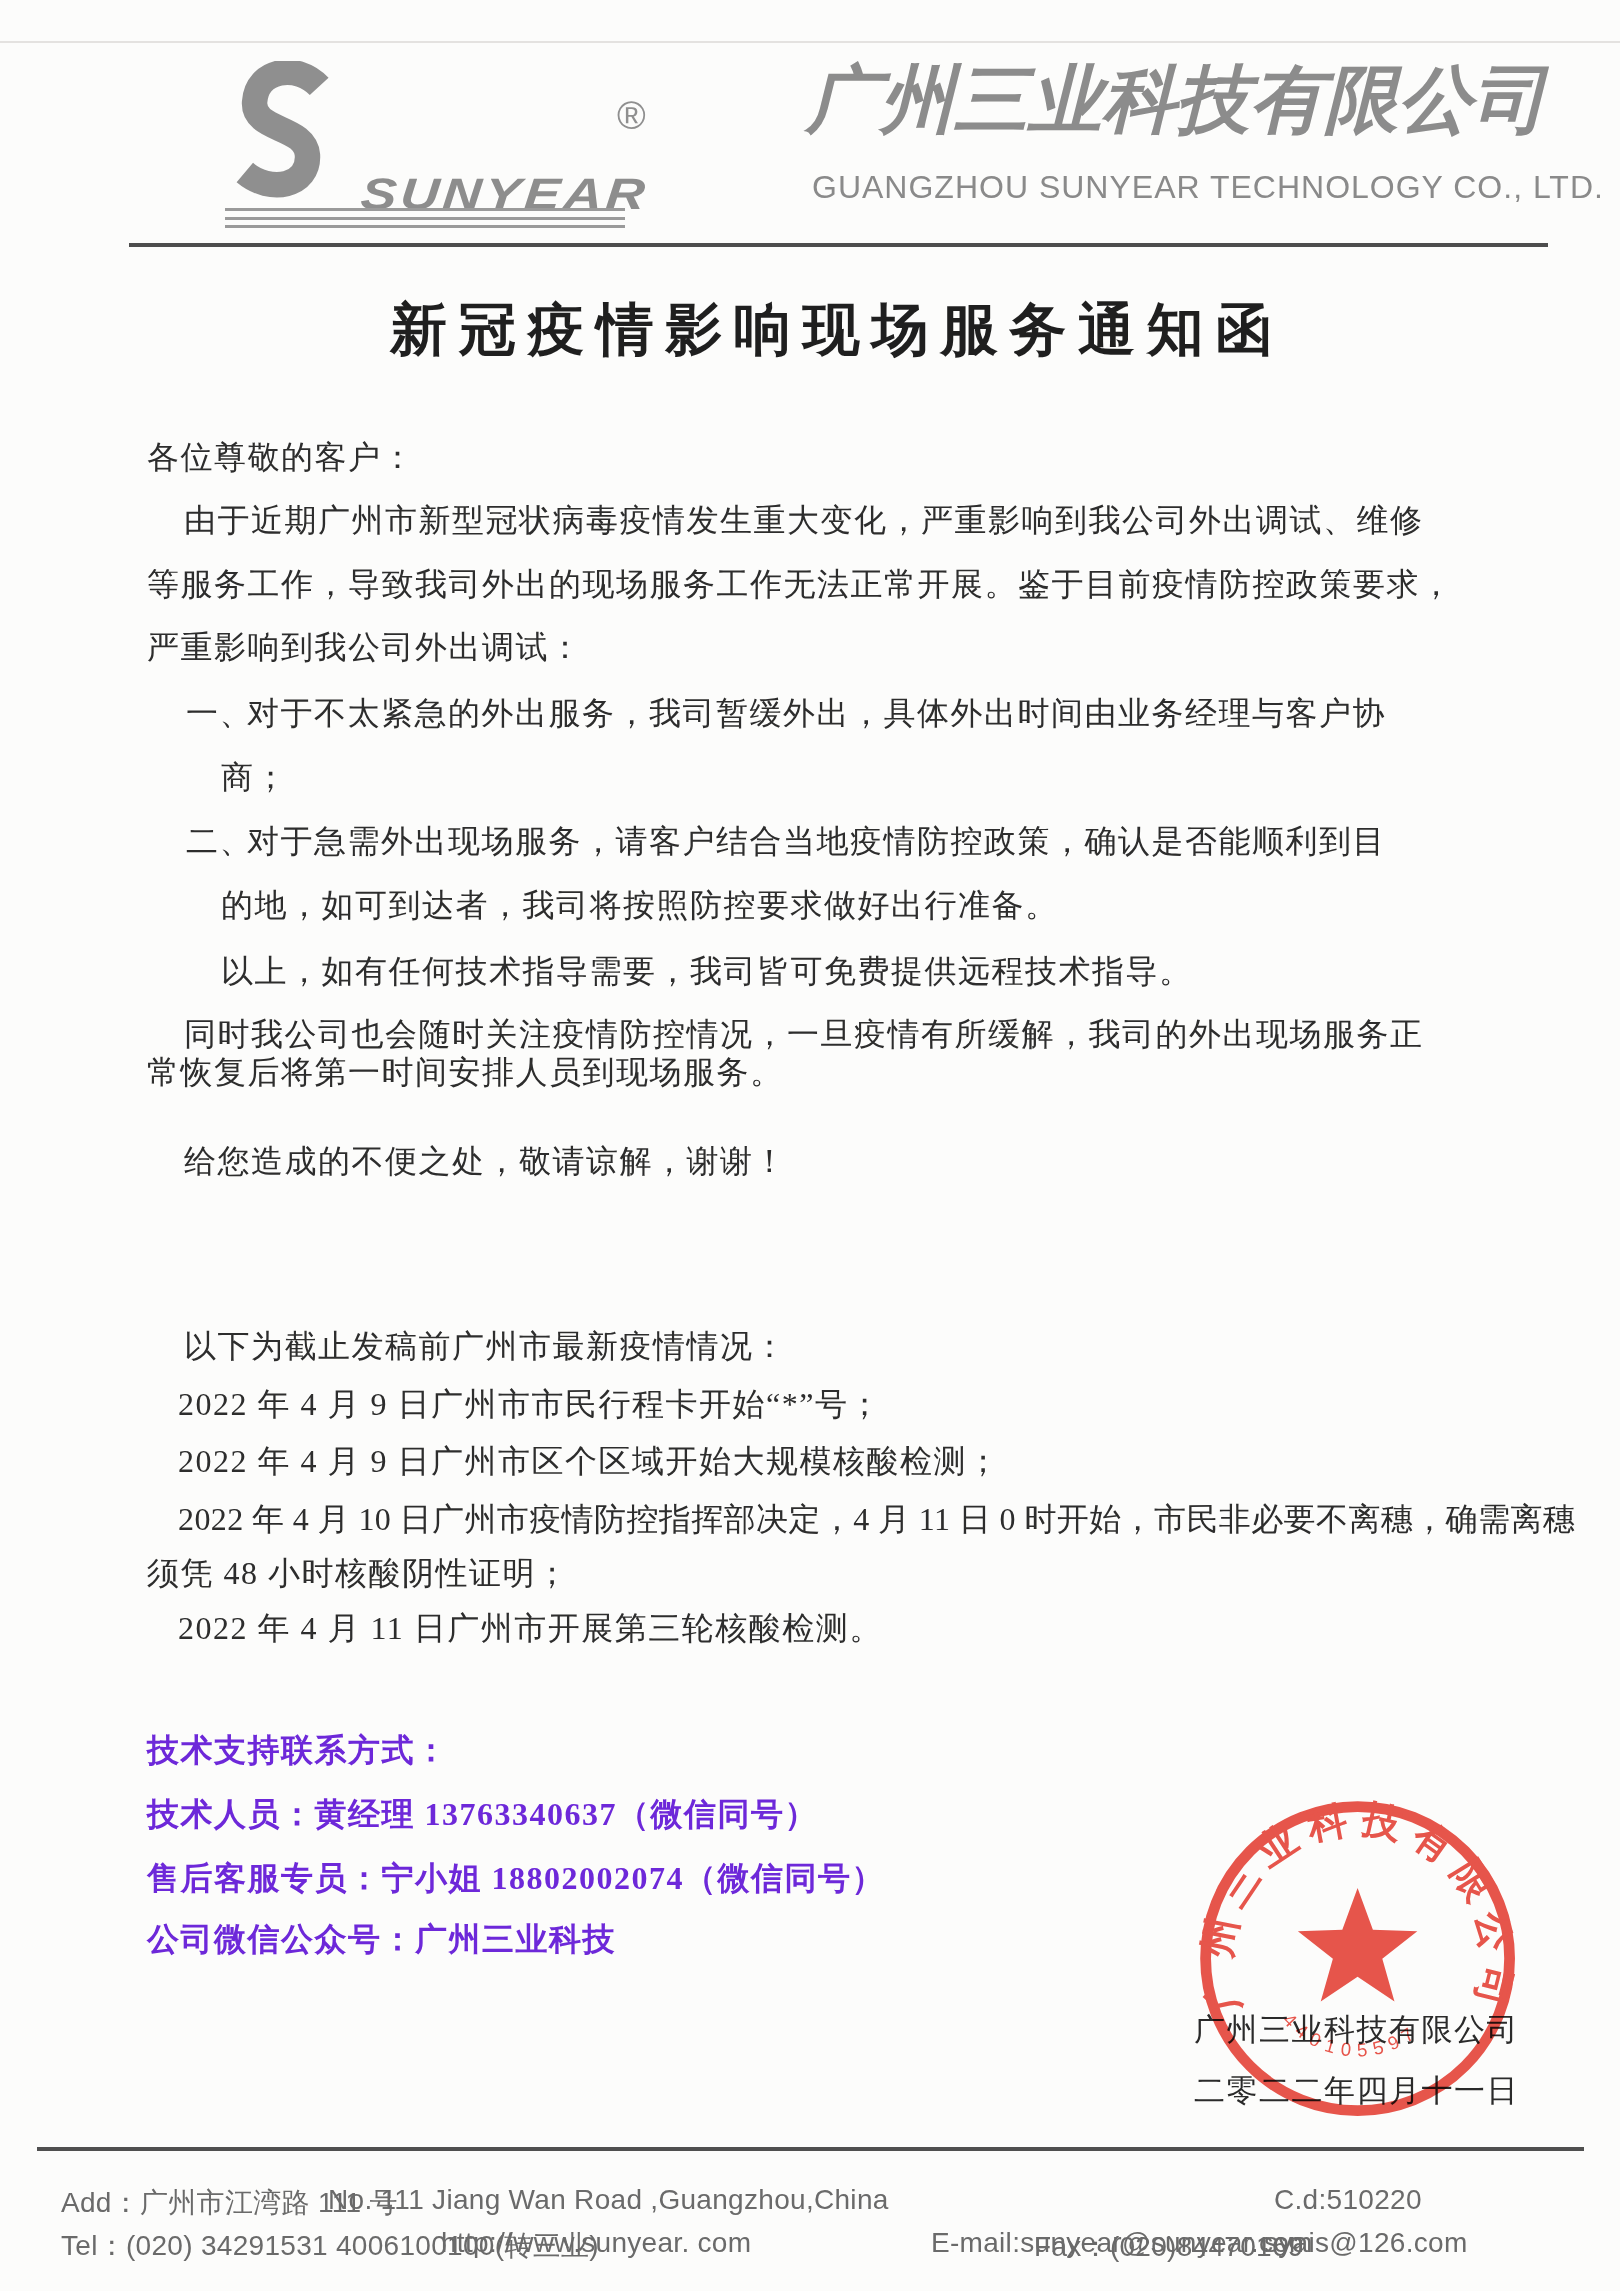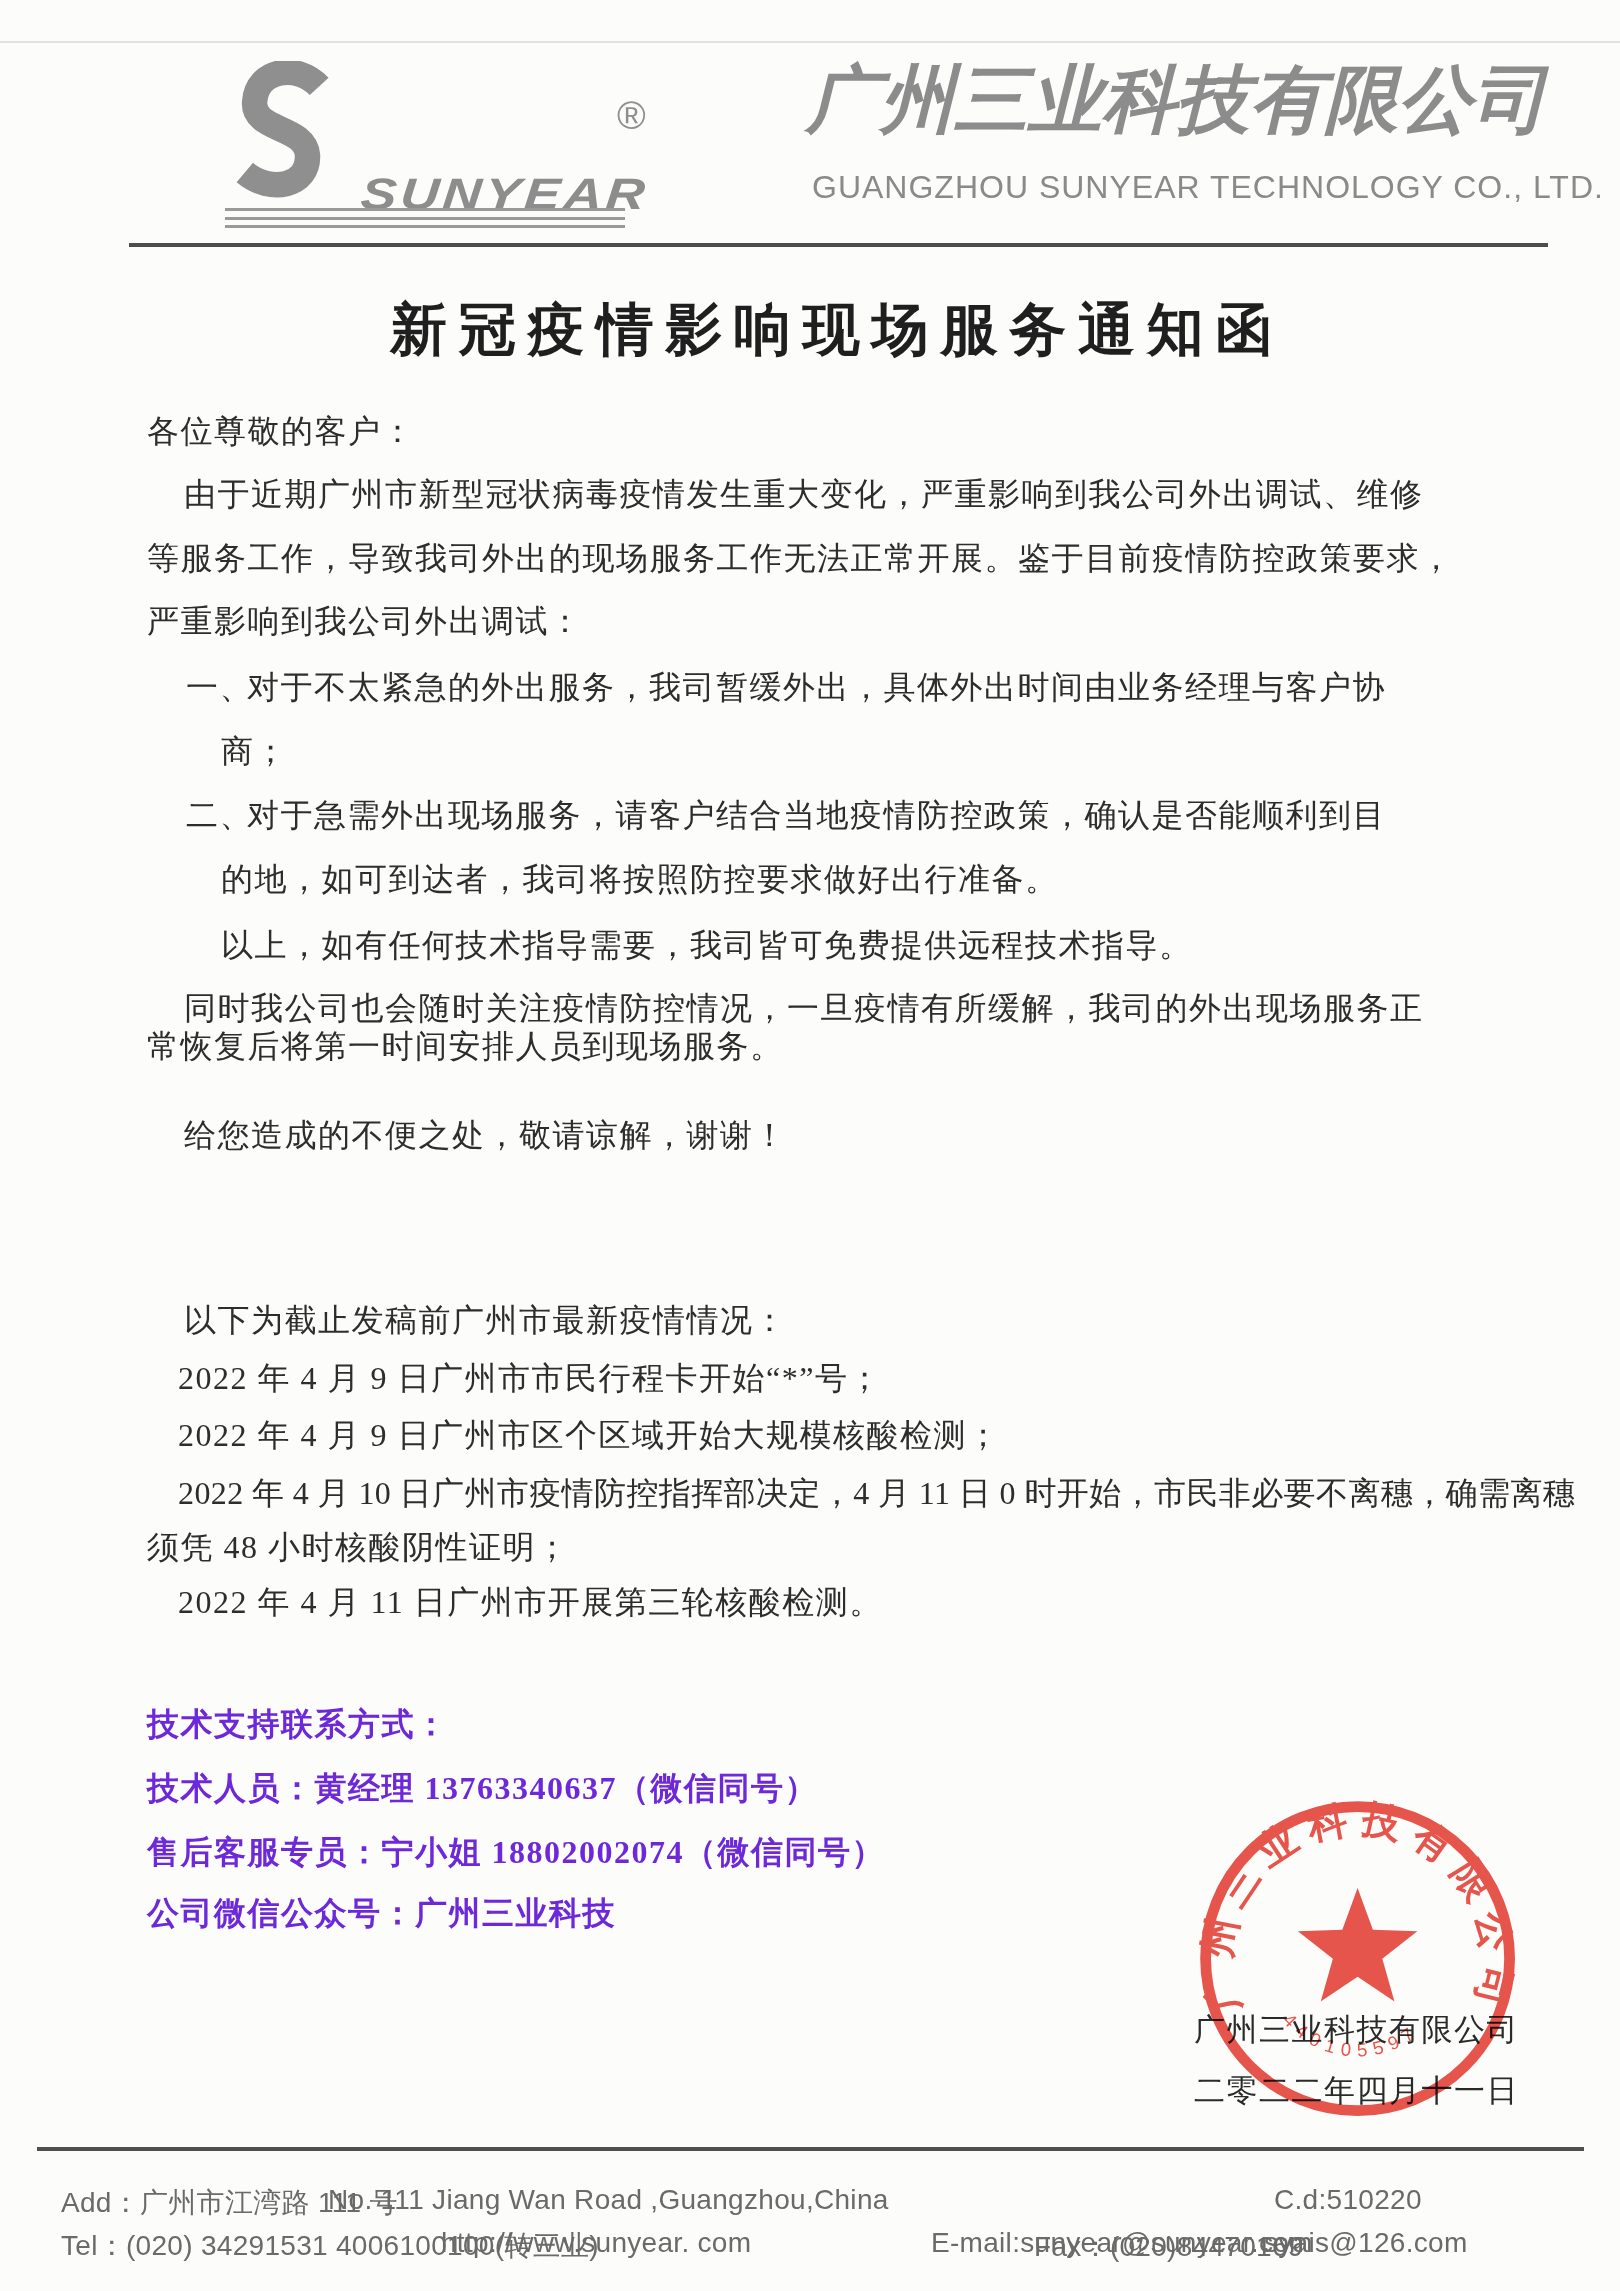--- a/index.html
+++ b/index.html
@@ -32,21 +32,21 @@
   }
   #header-rule{position:absolute;left:129px;top:243px;width:1419px;height:3.9px;background:#4d4d4d;}
   
   #doc-title{
     position:absolute;left:390px;top:292px;
     font-size:57px;font-weight:bold;color:#1f1f1f;letter-spacing:11.8px;
   }
   
   .line{
     position:absolute;font-size:32px;color:#2d2d2d;letter-spacing:1.5px;
-    white-space:nowrap;line-height:39px;
+    white-space:nowrap;line-height:39px;margin-top:26px;
   }
   .line.tight{letter-spacing:0.4px;}
   .line.bold{font-weight:bold;color:#6d28d9;}
   
   .sig{
     position:absolute;left:1194px;font-size:31px;color:#2a2a2a;letter-spacing:1.5px;
     white-space:nowrap;
   }
   
   #seal{position:absolute;left:1186px;top:1786px;mix-blend-mode:multiply;opacity:.92;}

